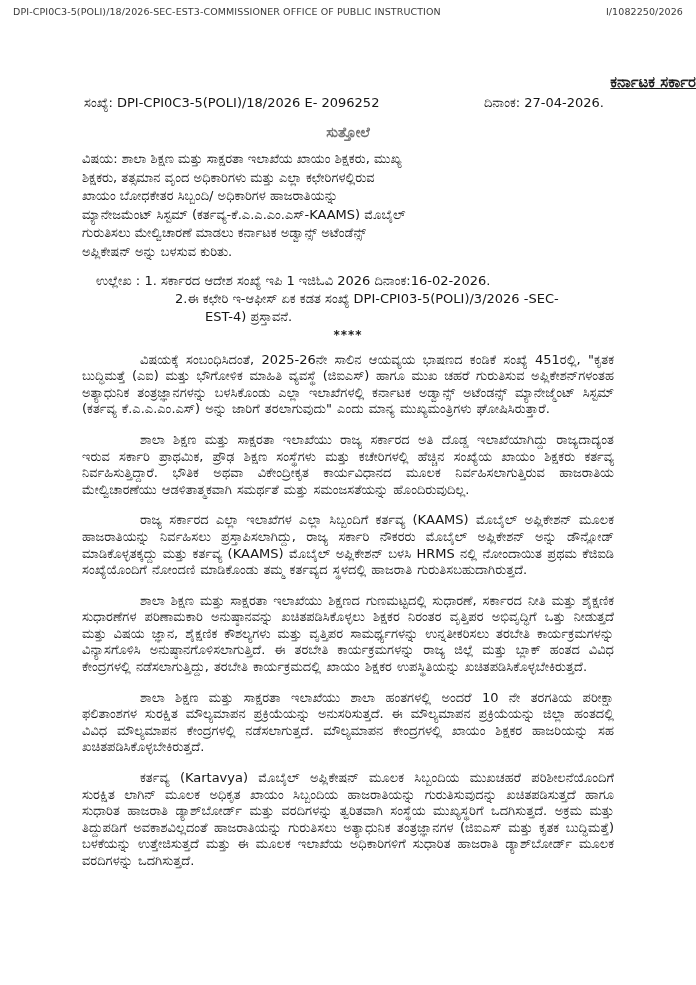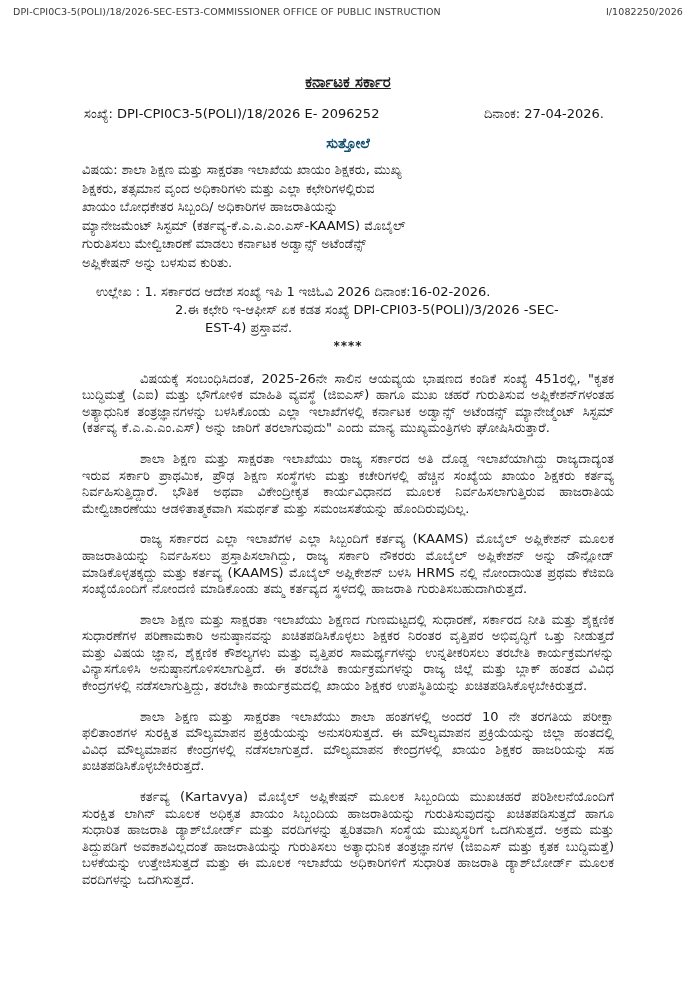--- a/index.html
+++ b/index.html
@@ -18,51 +18,52 @@
     padding: 6px 13px 0 13px;
     font-size: 9.5px; letter-spacing: 0.1px; color: #3a3a3a;
   }
   .doc-header .left { max-width: 470px; }
   .doc-header .right { text-align: right; }
 
   .title-block { text-align: center; margin-top: 56px; }
   .title-gov {
     font-size: 15px; font-weight: bold; text-decoration: underline;
     line-height: 19px;
+    text-align: right;
   }
   .title-office {
     font-size: 15px; font-weight: bold; text-decoration: underline;
     line-height: 19px; margin-top: 1px;
   }
 
   .content { padding: 0 82px; }
 
   .meta-row {
     display: flex; justify-content: space-between;
-    font-size: 13px; margin-top: 14px; color: #151515;
+    font-size: 13px; margin-top: 3px; color: #151515;
   }
   .meta-row .num { padding-left: 2px; }
   .meta-row .date { padding-right: 10px; }
 
   .circular-heading {
     text-align: center; font-size: 14px; font-weight: bold;
-    margin-top: 13px; color: #0c4a6e;
+    margin-top: 13px; color: #737373;
   }
 
   .subject-block { text-align: left; margin-top: 9px; font-size: 13px; line-height: 18.6px; color: #161616; }
   .subject-line { white-space: nowrap; }
 
   .reference-block { margin-top: 10px; font-size: 13px; line-height: 18px; color: #161616; }
   .ref-line-0 { padding-left: 14px; }
   .ref-line-1 { padding-left: 93px; }
   .ref-line-2 { padding-left: 123px; }
 
   .separator { text-align: center; font-size: 12px; font-weight: bold; letter-spacing: 1px; margin-top: 2px; color: #222; }
 
-  .body-paragraphs { margin-top: 18px; }
+  .body-paragraphs { margin-top: 10px; }
   .para {
     font-size: 13px; line-height: 16.6px;
     text-align: justify; text-justify: inter-word;
     text-indent: 58px;
     margin: 0 0 14px 0;
     color: #181818;
     word-spacing: 1px;
   }
 </style>
 </head>

